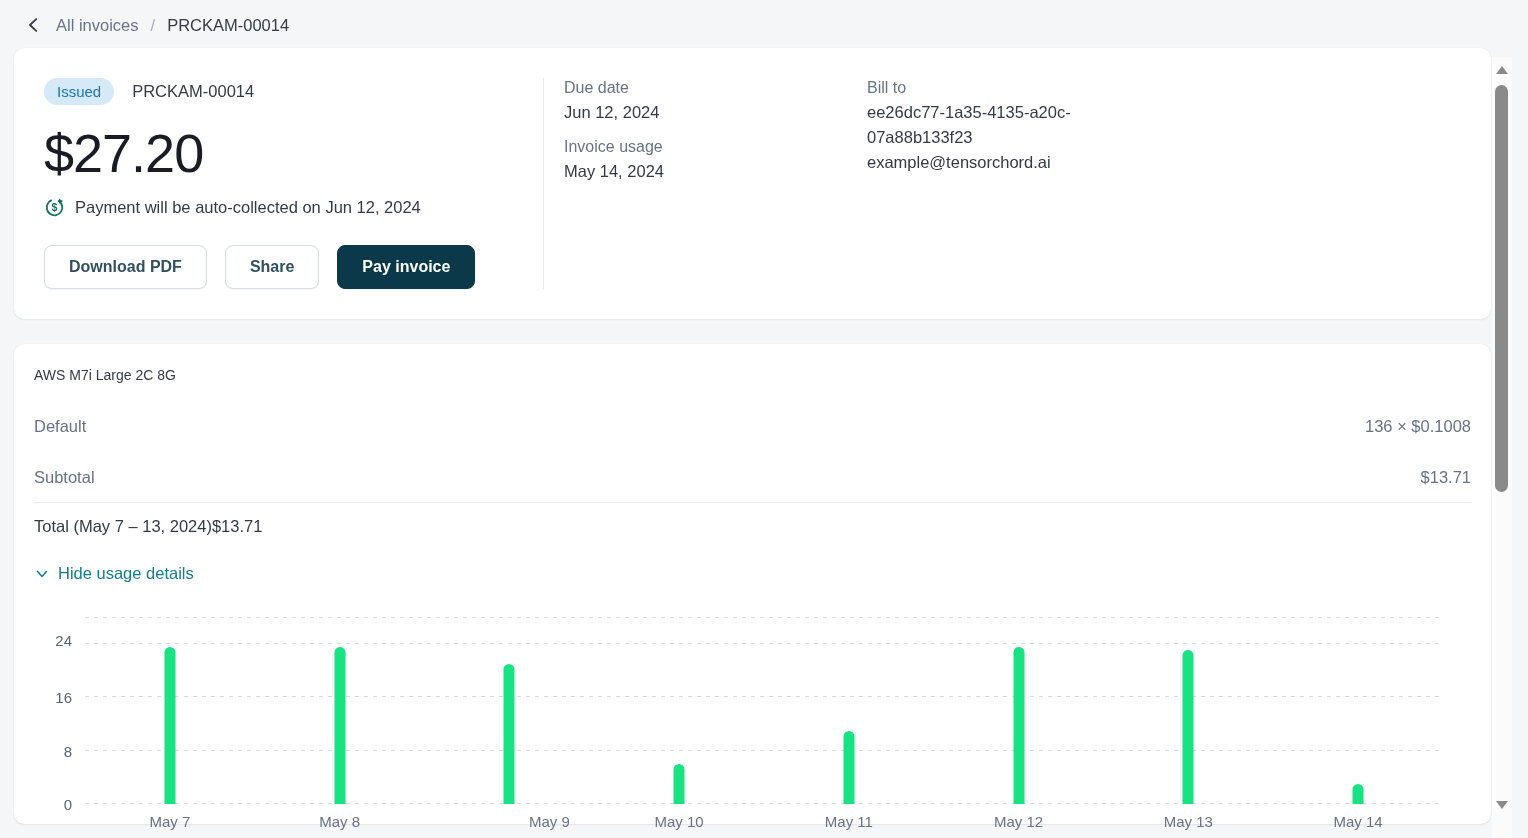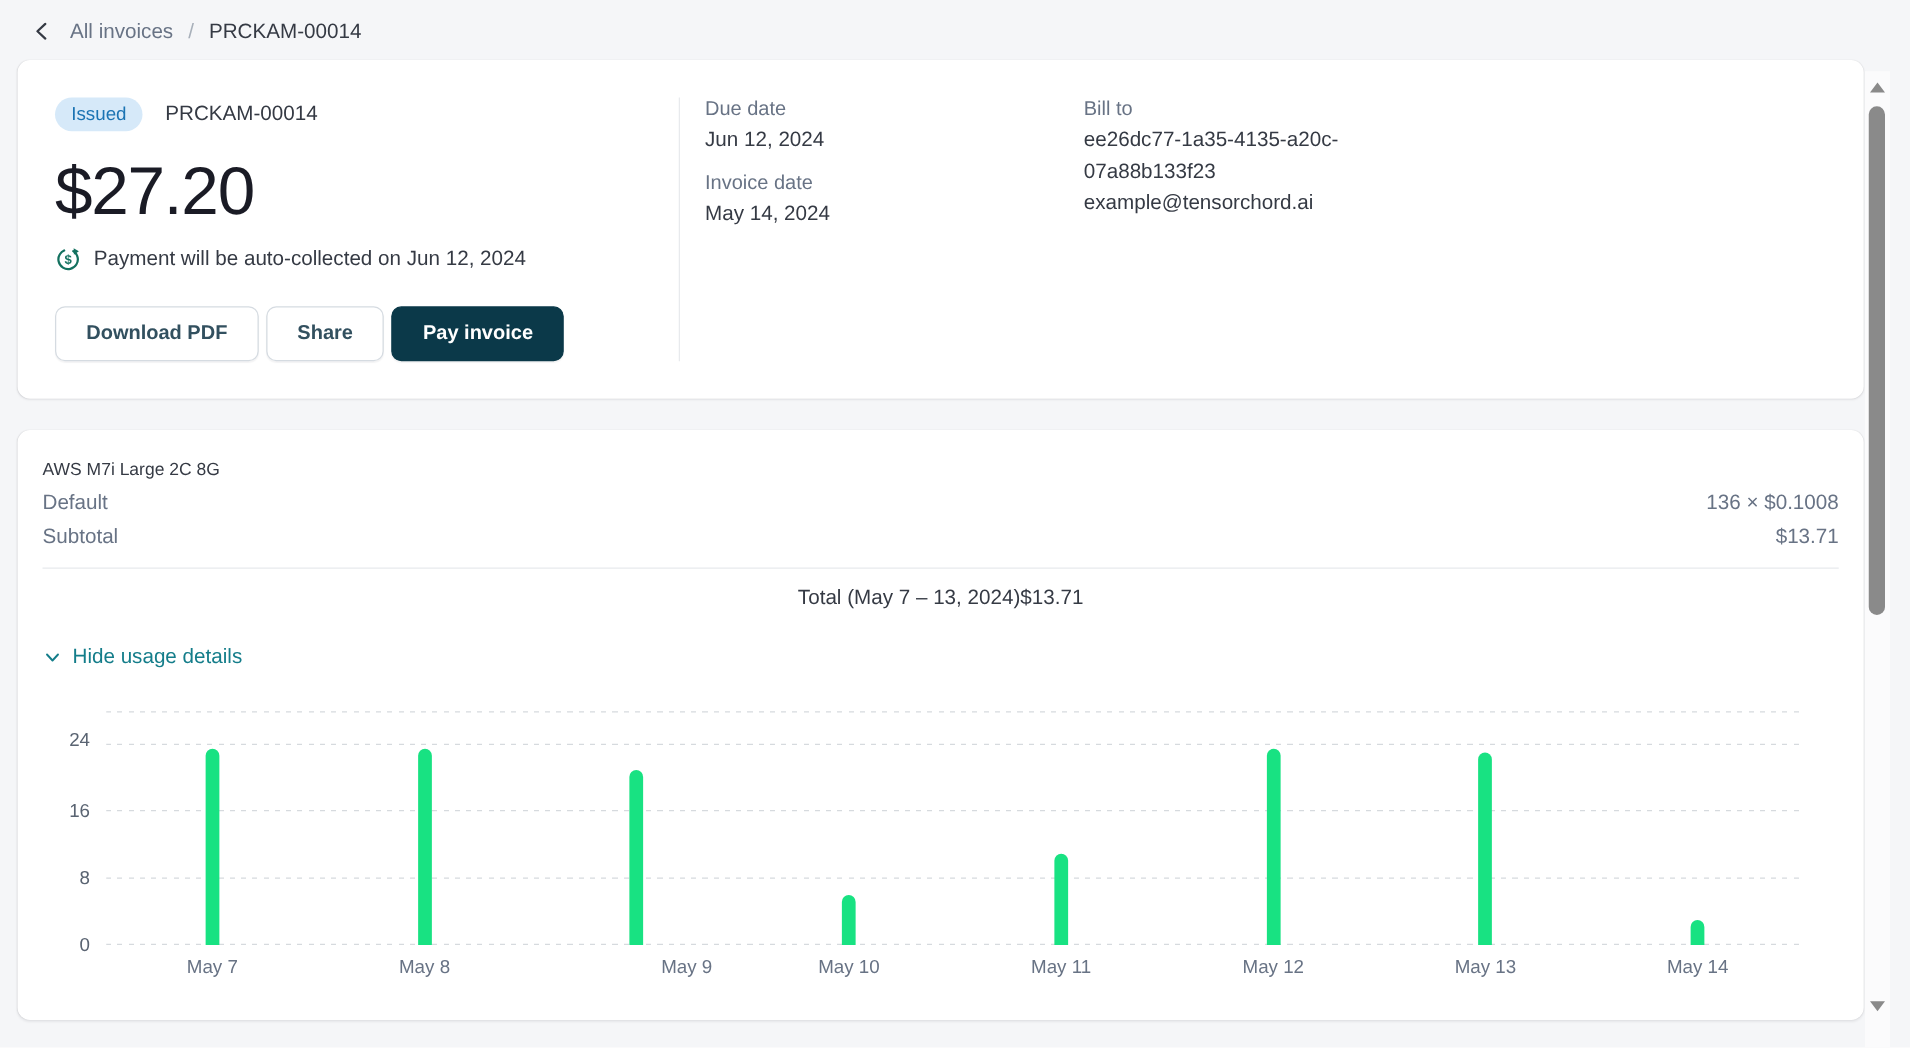--- a/index.html
+++ b/index.html
@@ -31,40 +31,40 @@
   .card1{min-height:270px;padding:30px;display:flex;}
   .card1-left{width:499px;flex:none;}
   .badge-row{display:flex;align-items:center;gap:18px;}
   .badge{
     background:var(--status-badge-bg);color:var(--status-badge-text);
     font-size:15px;padding:4px 13px;border-radius:14px;line-height:19px;
   }
   .inv-number{font-size:16.5px;color:#353a44;}
   .amount{font-size:54px;line-height:58px;letter-spacing:-1px;color:#1a1b25;margin-top:19px;font-weight:400;}
   .note-row{display:flex;align-items:center;gap:10px;margin-top:15px;font-size:16.5px;color:#353a44;}
-  .btn-row{display:flex;gap:6px;margin-top:27px;}
+  .btn-row{display:flex;gap:18px;margin-top:27px;}
   .btn{
     height:44px;padding:0 24px;font-size:16px;font-weight:700;border-radius:8px;
     background:#fff;border:1px solid #d5dbe1;color:#32505f;cursor:pointer;
     font-family:inherit;box-shadow:0 1px 1px rgba(26,27,37,.05);
   }
   .btn.primary{background:var(--primary-button-bg);border-color:var(--primary-button-bg);color:#fff;}
   .card1-right{flex:1;border-left:1px solid #e8eaed;padding-left:20px;display:flex;align-items:flex-start;}
   .meta-col{width:303px;flex:none;font-size:16px;}
   .meta-label{color:#687385;line-height:20px;}
   .meta-value{color:#353a44;font-size:16.5px;line-height:24px;margin-top:2px;}
   .meta-group{margin-bottom:13px;}
   .bill-col{width:230px;flex:none;font-size:16px;}
   .bill-value{color:#353a44;font-size:16.5px;line-height:25px;margin-top:2px;word-break:normal;}
   
   .card2{margin-top:25px;min-height:472px;padding:22px 20px 20px;}
   .product-name{font-size:14px;line-height:19px;color:#353a44;}
-  .li-row{display:flex;justify-content:space-between;font-size:16.5px;line-height:19px;margin-top:8px;color:#687385;}
+  .li-row{display:flex;justify-content:space-between;font-size:16.5px;line-height:19px;margin-top:32px;color:#687385;}
   .items-divider{border:none;border-top:1px solid #e8eaed;margin:15px 0 0;}
-  .total-row{display:flex;justify-content:center;font-size:16.5px;line-height:19px;margin-top:14px;color:#353a44;}
+  .total-row{display:flex;justify-content:flex-start;font-size:16.5px;line-height:19px;margin-top:14px;color:#353a44;}
   .usage-toggle{display:flex;align-items:center;gap:8px;margin-top:28px;color:var(--accent-link);font-size:16.5px;cursor:pointer;background:none;border:none;padding:0;font-family:inherit;}
   
   .chart{margin-top:34px;padding-left:51px;padding-right:28px;}
   .chart-plot{position:relative;height:187px;}
   .chart-plot::before{ 
     content:"";position:absolute;top:0;left:0;right:0;height:1px;
     background:repeating-linear-gradient(to right,#d6dade 0 4px,transparent 4px 9px);
   }
   .gridline{position:absolute;left:0;right:0;height:1px;
     background:repeating-linear-gradient(to right,#d6dade 0 4px,transparent 4px 9px);}
@@ -120,21 +120,21 @@
       <button class="btn primary">Pay invoice</button>
     </div>
   </div>
   <div class="card1-right">
     <div class="meta-col">
       <div class="meta-group">
         <div class="meta-label">Due date</div>
         <div class="meta-value">Jun 12, 2024</div>
       </div>
       <div class="meta-group">
-        <div class="meta-label">Invoice date</div>
+        <div class="meta-label">Invoice usage</div>
         <div class="meta-value">May 14, 2024</div>
       </div>
     </div>
     <div class="bill-col">
       <div class="meta-label">Bill to</div>
       <div class="bill-value">ee26dc77-1a35-4135-a20c-07a88b133f23</div>
       <div class="bill-value" style="margin-top:0;">example@tensorchord.ai</div>
     </div>
   </div>
 </div>

